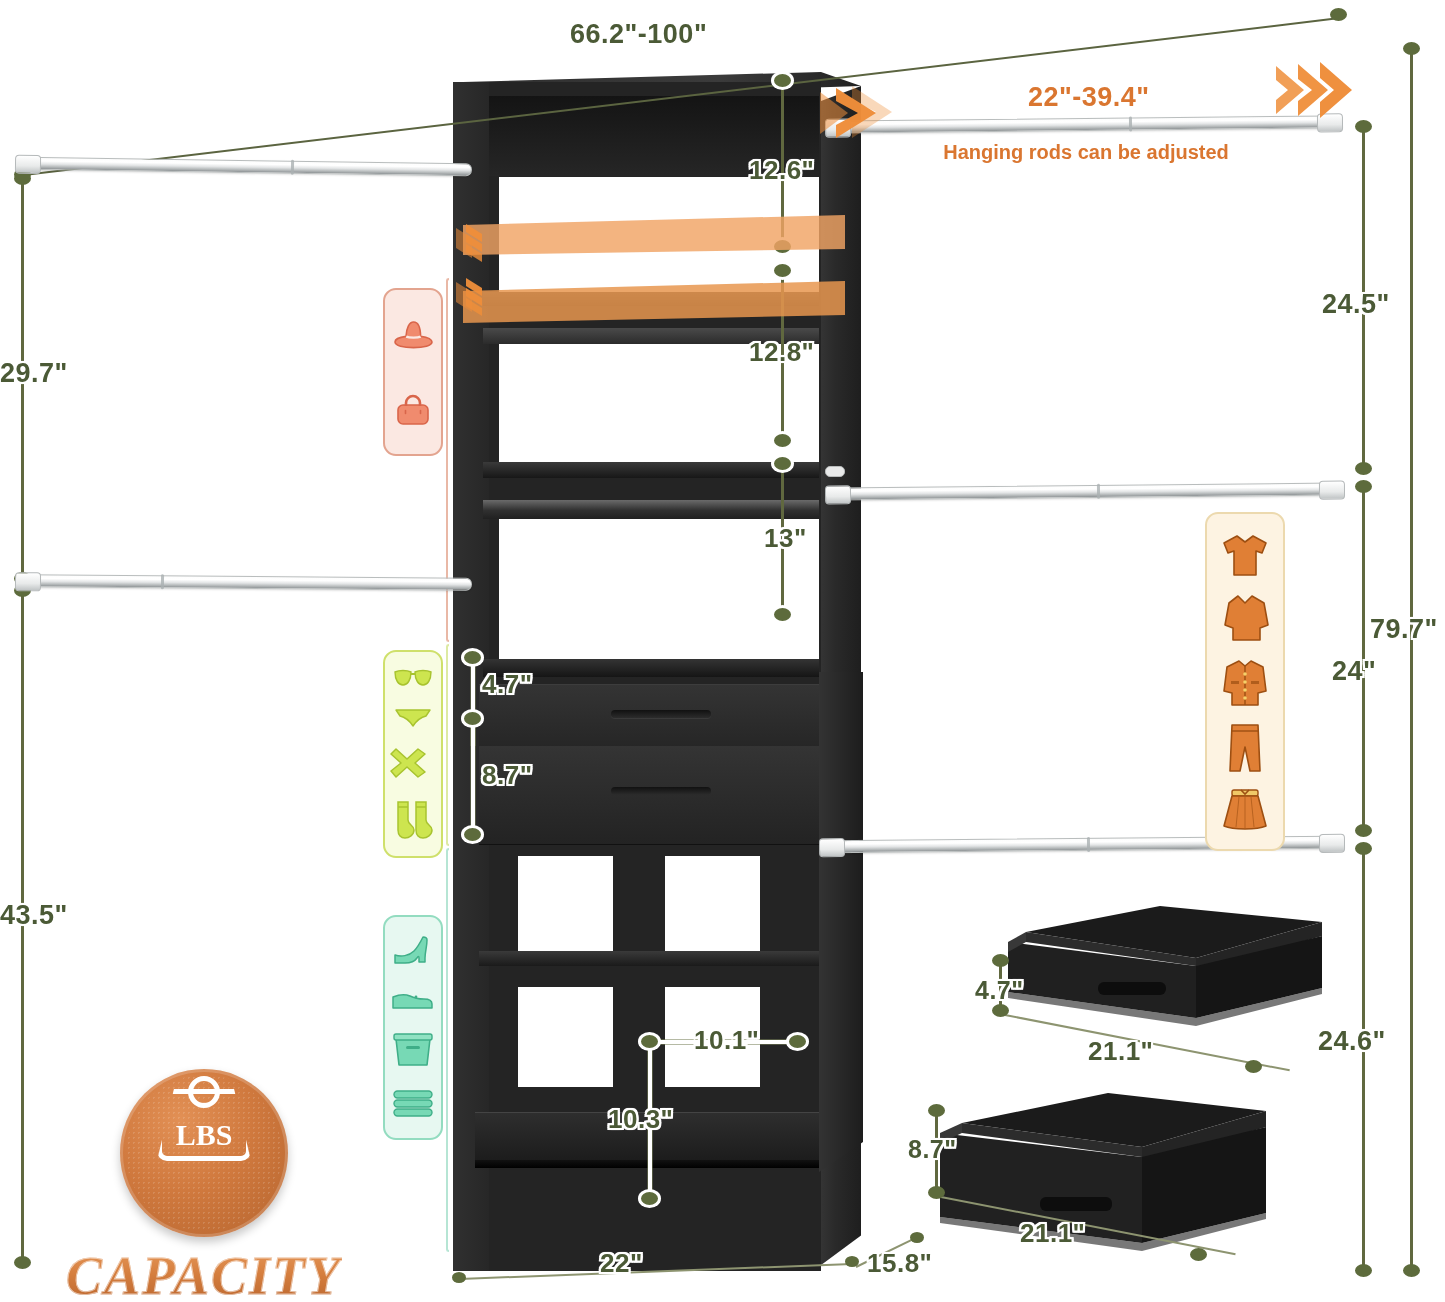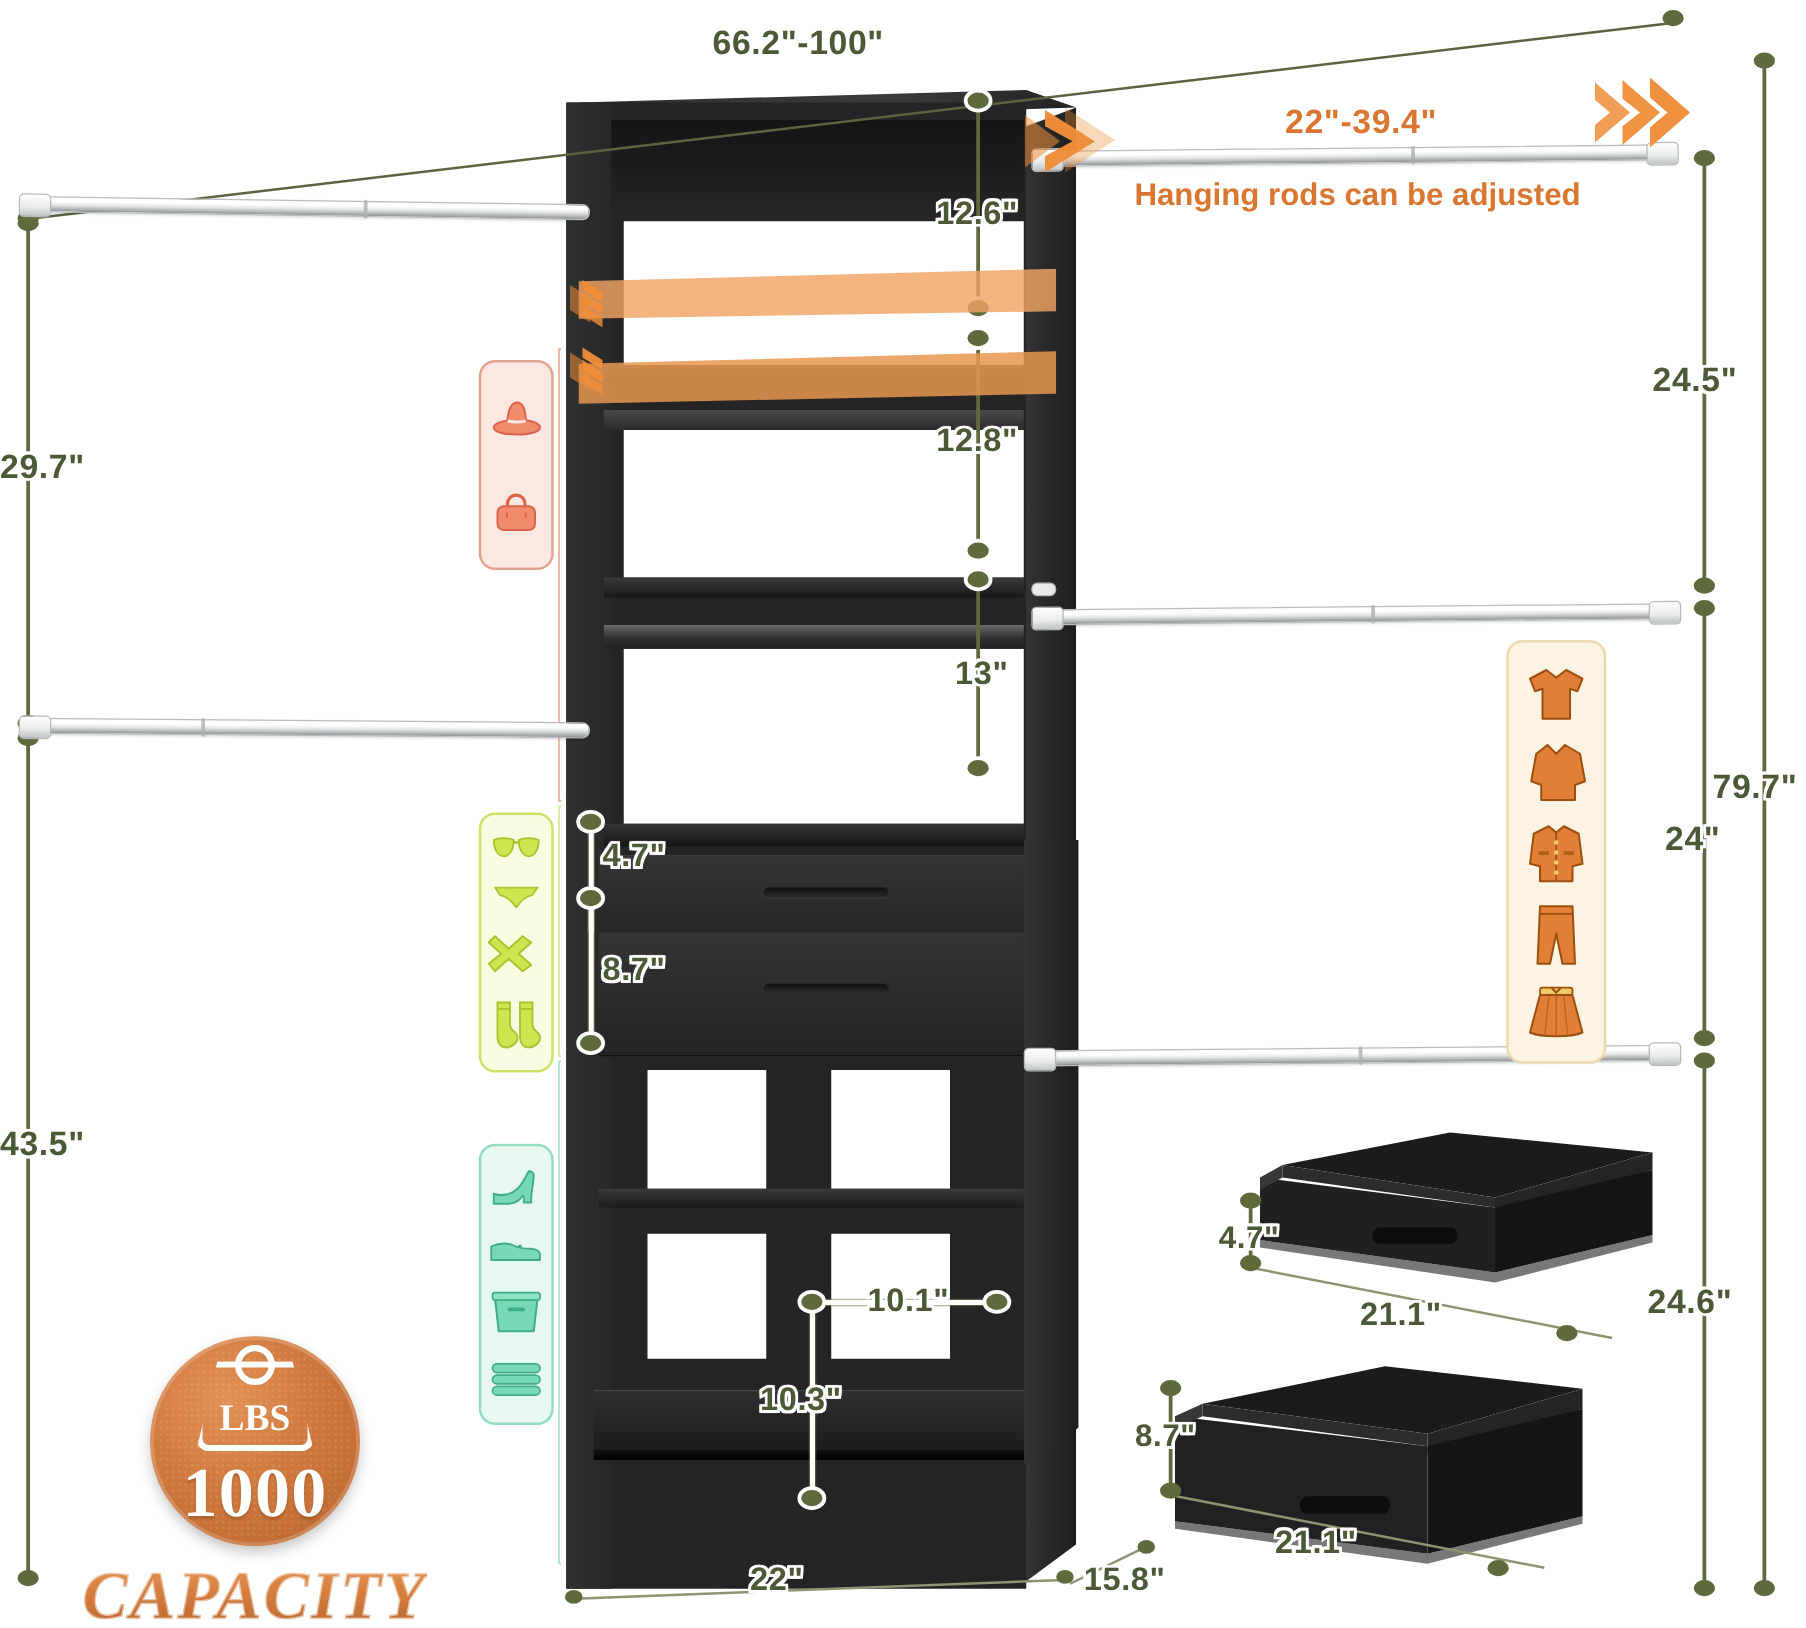--- a/index.html
+++ b/index.html
@@ -273,21 +273,21 @@
     <polygon points="10,132 212,158 336,128 336,134 212,166 10,138" fill="#0a0a0a" opacity=".55"></polygon>
   </svg>
 
   <div class="skewline" style="left:24px;top:174px;width:1325px;transform:rotate(-6.8deg);"></div>
   <div class="ddot" style="left:14px;top:168px;"></div>
   <div class="ddot" style="left:1330px;top:8px;"></div>
   <div class="dim" style="left:570px;top:19px;font-size:27px;">66.2"-100"</div>
 
   <div class="dim" style="left:1028px;top:82px;font-size:27px;color:#da7630;">22"-39.4"</div>
 
-  <div class="callout" style="left:906px;top:140px;width:360px;font-size:25px;">
+  <div class="callout" style="left:906px;top:140px;width:360px;font-size:20px;">
     <div>Hanging rods can be adjusted</div>
   </div>
 
   <div class="dline v" style="left:21px;top:178px;height:400px;"></div>
   <div class="ddot" style="left:14px;top:172px;"></div>
   <div class="ddot" style="left:14px;top:572px;"></div>
   <div class="dim" style="left:0px;top:358px;font-size:27px;">29.7"</div>
 
   <div class="dline v" style="left:21px;top:590px;height:672px;"></div>
   <div class="ddot" style="left:14px;top:584px;"></div>
@@ -471,18 +471,17 @@
   <div class="panel" style="position:absolute;left:446px;top:848px;width:1px;height:400px;
               border-left:2px solid #b6e5d4;border-top:2px solid #b6e5d4;
               border-bottom:2px solid #b6e5d4;border-radius:8px 0 0 8px;z-index:12;"></div>
 
   <div class="seal" style="left:120px;top:1069px;">
     <div class="seal-circle">
       <div class="seal-hook"></div>
       <div class="seal-lbs">
         <span>LBS</span>
       </div>
-      <div class="seal-num">1000</div>
     </div>
     <div class="seal-word">CAPACITY</div>
   </div>
 
 </div>
 
 </body></html>

